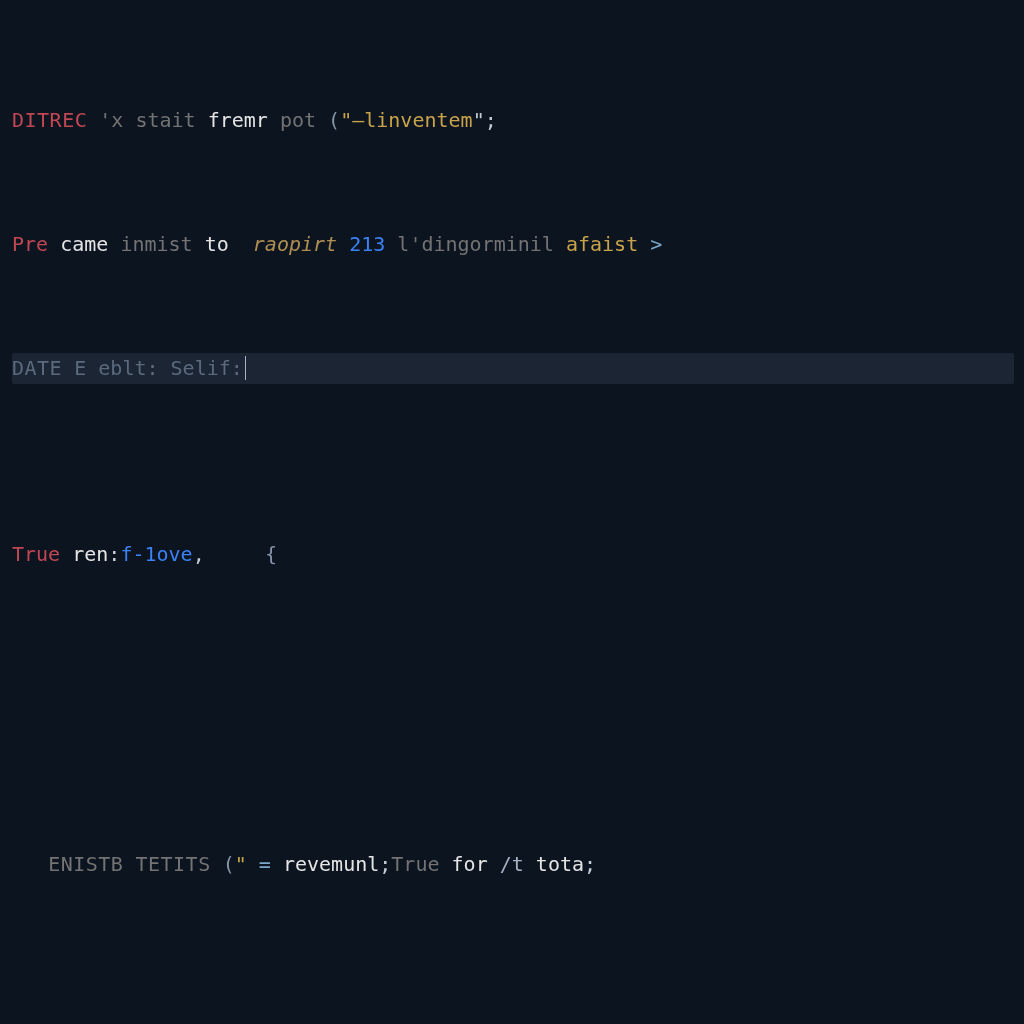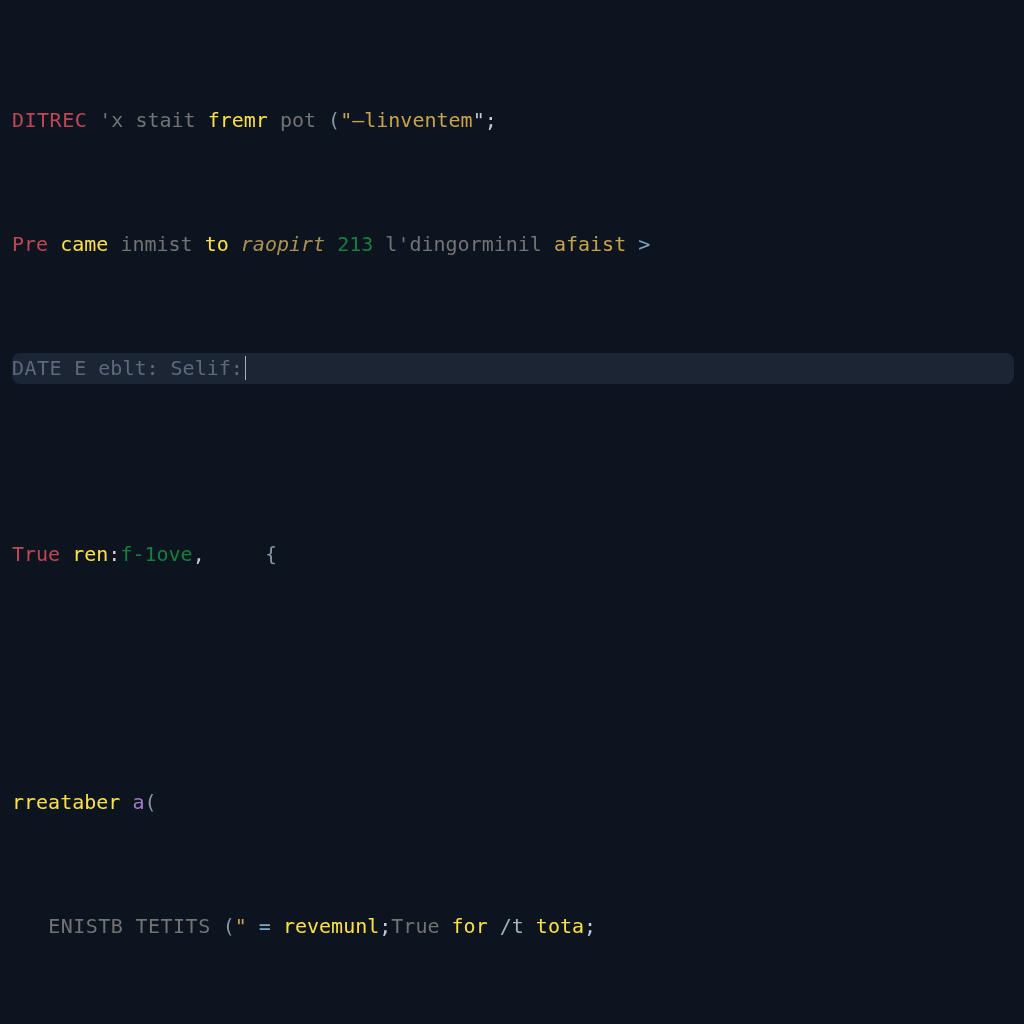--- a/index.html
+++ b/index.html
@@ -19,29 +19,29 @@
     white-space: pre;
     position: relative;
   }
   .line {
     display: block;
     min-height: 1.55em;
     position: relative;
   }
   .line.hl {
     background: rgba(72, 88, 110, 0.25);
-    border-radius: 8px;
+    border-radius: 2px;
   }
   
   .tk-kw      { color: #c04753; }        
-  .tk-def     { color: #fde047; margin-top: 29px; }        
+  .tk-def     { color: #e5e5e5; margin-top: 29px; }        
   .tk-type    { color: #737373; }        
   .tk-str     { color: #c8a34a; }        
-  .tk-str2    { color: #b08f52; font-style: italic; }
-  .tk-num     { color: #15803d; }        
+  .tk-str2    { color: #b08f52; font-style: italic; margin-left: 12px; }
+  .tk-num     { color: #3b82f6; }        
   .tk-op      { color: #7aa5c7; }        
   .tk-prop    { color: #a6b2c4; }        
   .tk-dim     { color: #5c6a7e; }        
   .tk-purp    { color: #a57bc4; }        
   .tk-brack   { color: #8895a8; }
   .tk-white   { color: #c4cdd7; }
   .caps       { letter-spacing: 0.5px; }
   .cursor {
     display:inline-block;
     width:1.5px;
@@ -67,21 +67,20 @@
 
 
 
 
 <span class="line"><span class="tk-kw">True</span><span> </span><span class="tk-def">ren</span><span class="tk-white">:</span><span class="tk-num">f-1ove</span><span class="tk-white">,</span><span>     </span><span class="tk-brack">{</span></span>
 
 
 <span class="line"> </span>
 
 
-<span class="line"><span class="tk-def">rreataber</span><span> </span><span class="tk-purp">a</span><span class="tk-brack">(</span></span>
 
 
 <span class="line"><span>   </span><span class="tk-type caps">ENISTB</span><span> </span><span class="tk-type caps">TETITS</span><span> </span><span class="tk-brack">(</span><span class="tk-str">"</span><span> </span><span class="tk-op">=</span><span> </span><span class="tk-def">revemunl</span><span class="tk-white">;</span><span class="tk-type">True</span><span> </span><span class="tk-def">for</span><span> </span><span class="tk-prop">/t</span><span> </span><span class="tk-def">tota</span><span class="tk-white">;</span></span>
 
 
 
 
 
 
 

